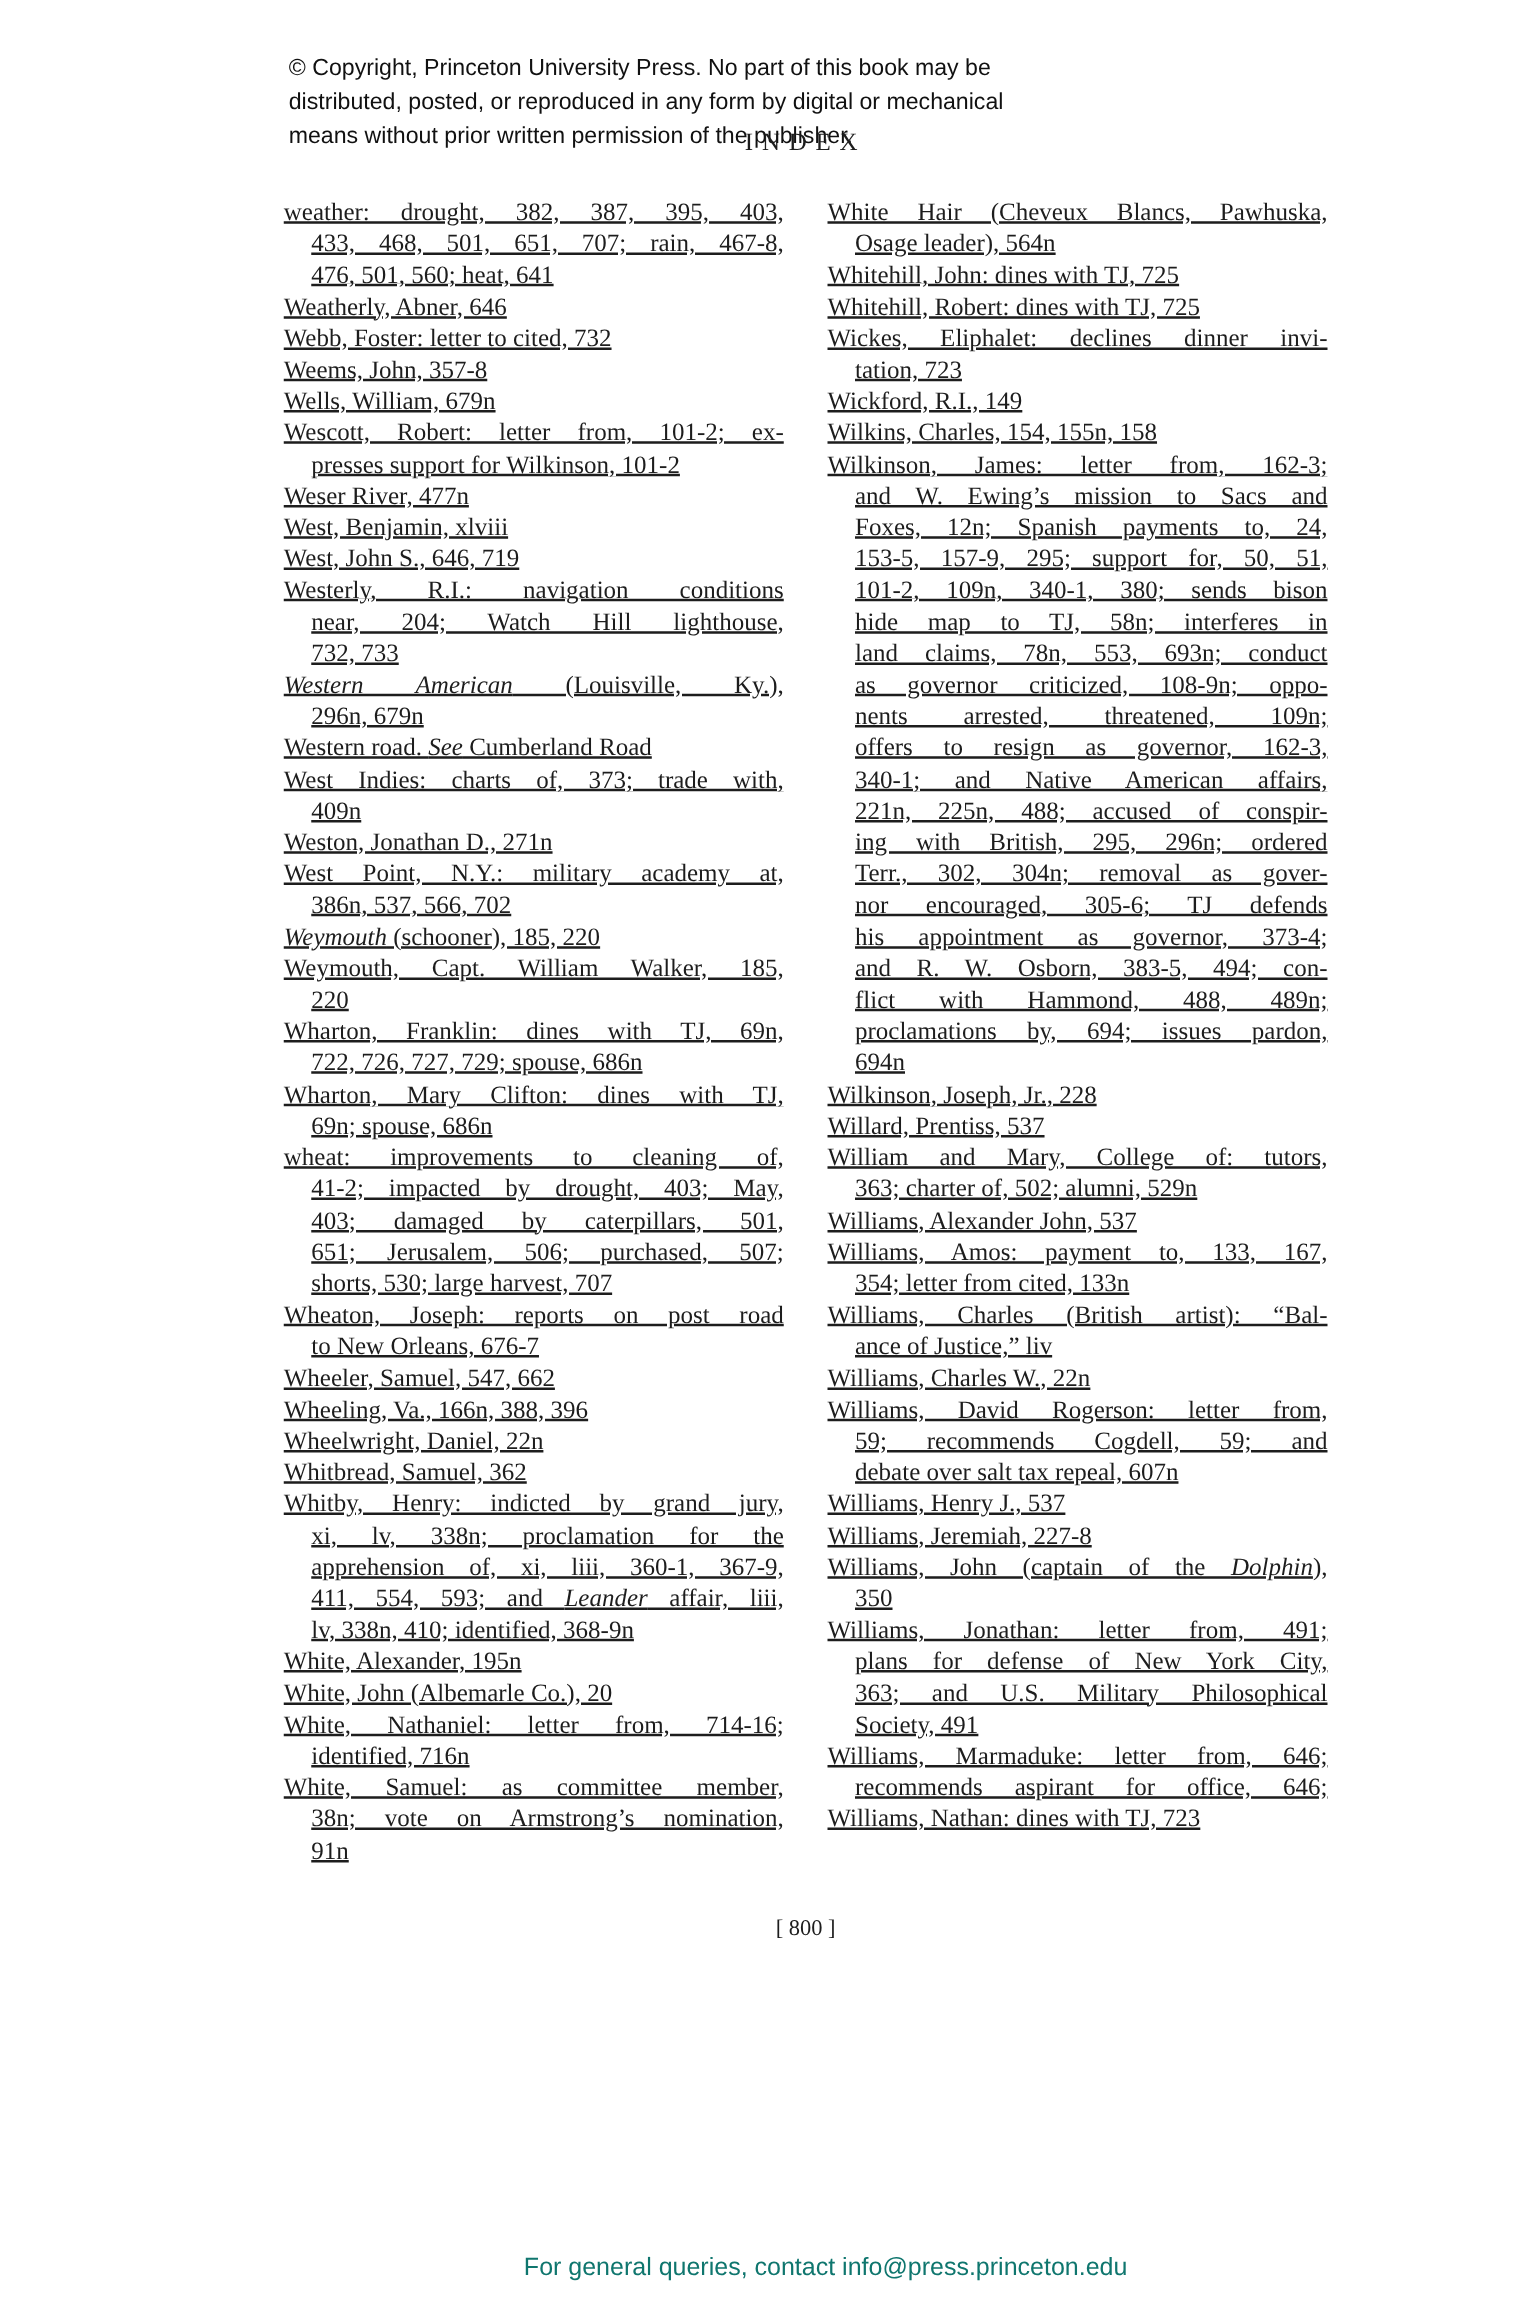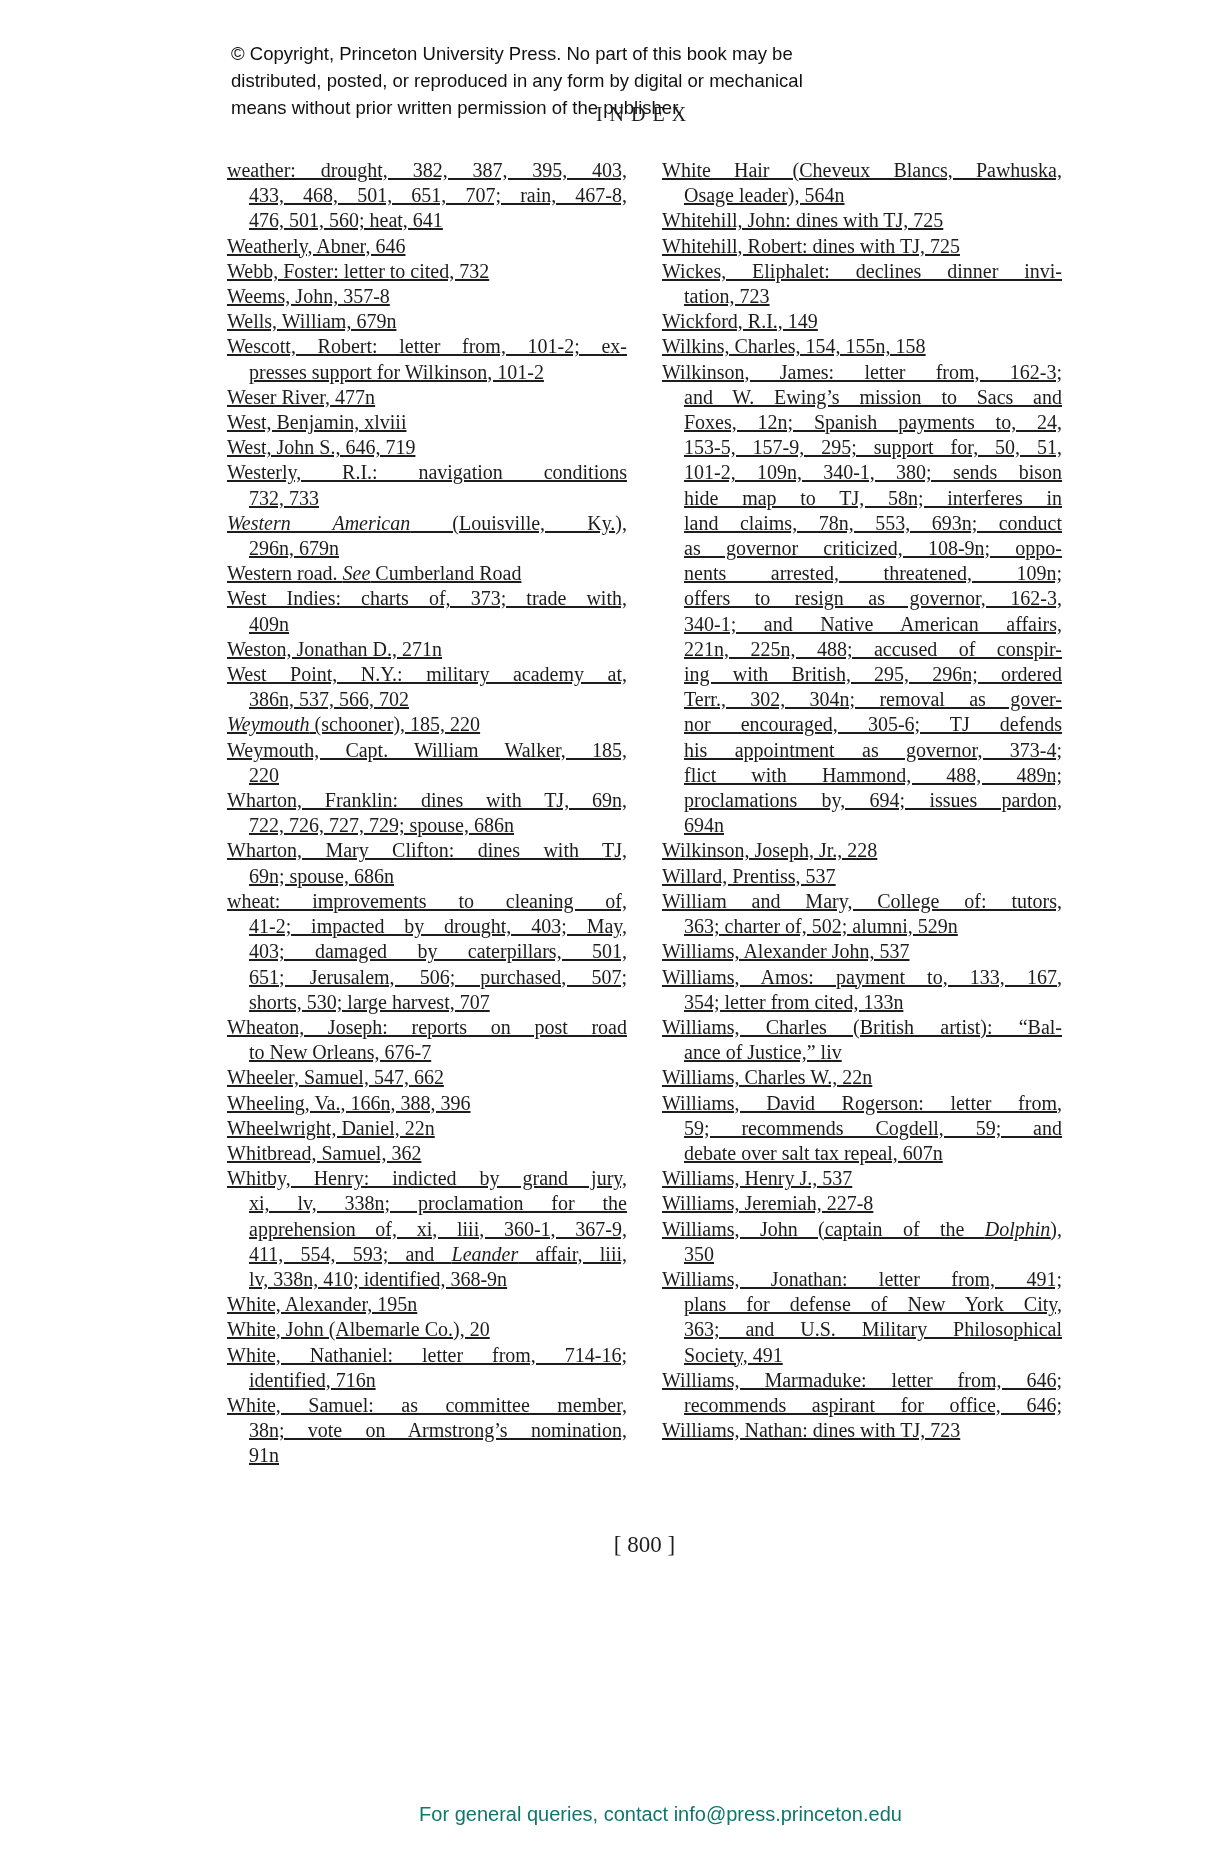--- a/index.html
+++ b/index.html
@@ -58,21 +58,21 @@
     text-align-last: justify;
   }
   .entry-line.cont { padding-left: 22px; }
   .it { font-style: italic; }
   .page-number {
     position: absolute;
     left: 227px;
     top: 1532px;
     width: 835px;
     text-align: center;
-    font-size: 23px;
+    font-size: 18px;
     color: #1d1d1d;
   }
   .footer {
     position: absolute;
     left: 0;
     top: 1803px;
     width: 1225px;
     text-align: center;
     font-family: "Liberation Sans", sans-serif;
     font-size: 20px;
@@ -120,20 +120,21 @@
           <div class="entry-line"><span>Weser River, 477n</span></div>
         </div>
         <div class="entry">
           <div class="entry-line"><span>West, Benjamin, xlviii</span></div>
         </div>
         <div class="entry">
           <div class="entry-line"><span>West, John S., 646, 719</span></div>
         </div>
         <div class="entry">
           <div class="entry-line jline"><span>Westerly, R.I.: navigation conditions</span></div>
+          <div class="entry-line cont jline"><span>near, 204; Watch Hill lighthouse,</span></div>
           <div class="entry-line cont"><span>732, 733</span></div>
         </div>
         <div class="entry">
           <div class="entry-line jline"><span class="it">Western American</span><span> (Louisville, Ky.),</span></div>
           <div class="entry-line cont"><span>296n, 679n</span></div>
         </div>
         <div class="entry">
           <div class="entry-line"><span>Western road. </span><span class="it">See</span><span> Cumberland Road</span></div>
         </div>
         <div class="entry">
@@ -239,20 +240,21 @@
           <div class="entry-line cont jline"><span>land claims, 78n, 553, 693n; conduct</span></div>
           <div class="entry-line cont jline"><span>as governor criticized, 108-9n; oppo-</span></div>
           <div class="entry-line cont jline"><span>nents arrested, threatened, 109n;</span></div>
           <div class="entry-line cont jline"><span>offers to resign as governor, 162-3,</span></div>
           <div class="entry-line cont jline"><span>340-1; and Native American affairs,</span></div>
           <div class="entry-line cont jline"><span>221n, 225n, 488; accused of conspir-</span></div>
           <div class="entry-line cont jline"><span>ing with British, 295, 296n; ordered</span></div>
           <div class="entry-line cont jline"><span>Terr., 302, 304n; removal as gover-</span></div>
           <div class="entry-line cont jline"><span>nor encouraged, 305-6; TJ defends</span></div>
           <div class="entry-line cont jline"><span>his appointment as governor, 373-4;</span></div>
+          <div class="entry-line cont jline"><span>and R. W. Osborn, 383-5, 494; con-</span></div>
           <div class="entry-line cont jline"><span>flict with Hammond, 488, 489n;</span></div>
           <div class="entry-line cont jline"><span>proclamations by, 694; issues pardon,</span></div>
           <div class="entry-line cont"><span>694n</span></div>
         </div>
         <div class="entry">
           <div class="entry-line"><span>Wilkinson, Joseph, Jr., 228</span></div>
         </div>
         <div class="entry">
           <div class="entry-line"><span>Willard, Prentiss, 537</span></div>
         </div>

